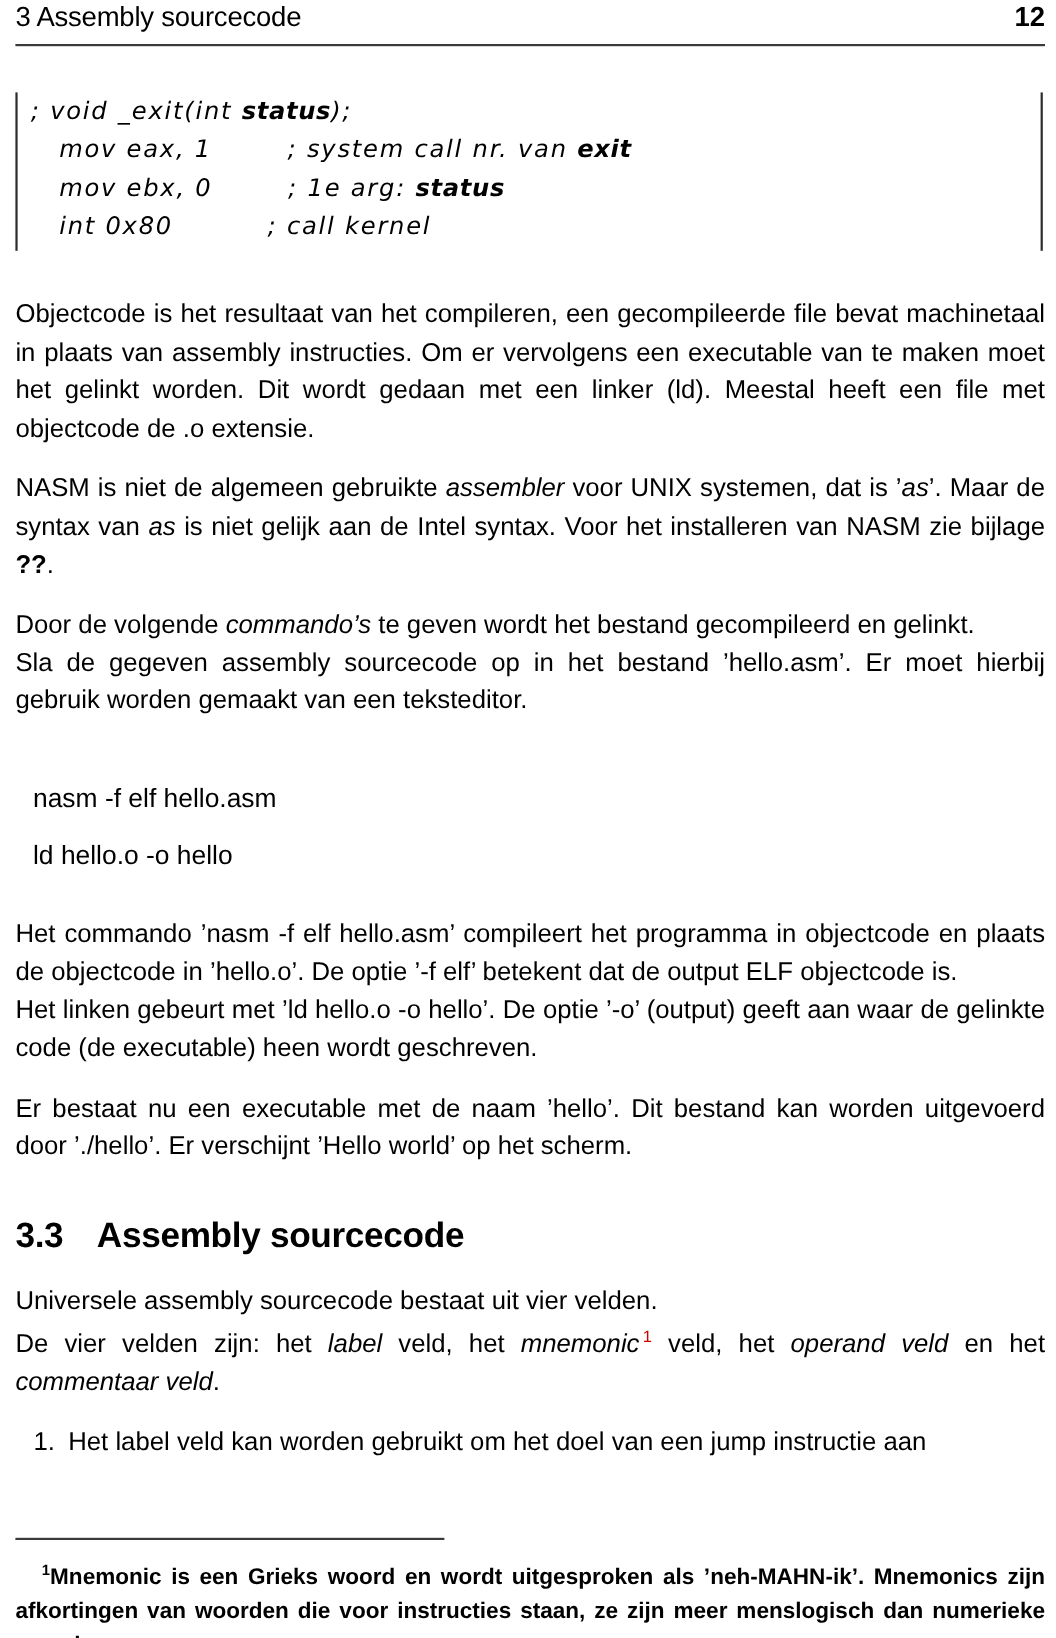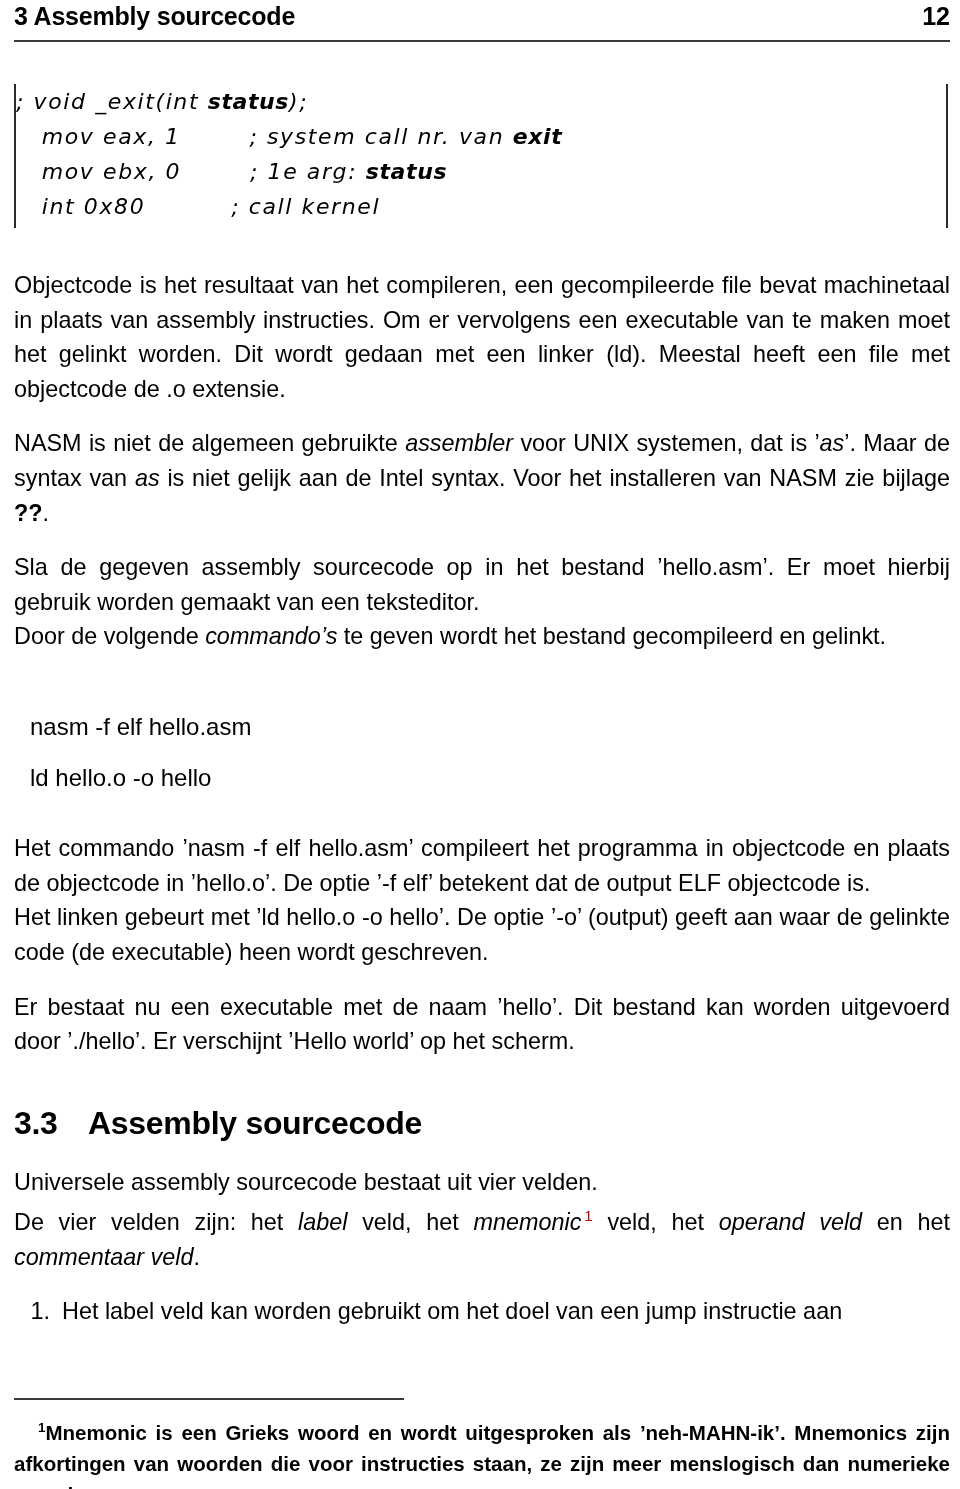--- a/index.html
+++ b/index.html
@@ -28,21 +28,21 @@
     position: absolute;
     left: 14px;
     top: 2px;
     width: 936px;
     display: flex;
     align-items: baseline;
     justify-content: space-between;
   }
   .header-title {
     font-size: 25px;
-    font-weight: bold;
+    font-weight: normal;
     letter-spacing: -0.2px;
     white-space: nowrap;
   }
   .header-pageno {
     font-size: 25px;
     font-weight: bold;
   }
   .header-rule {
     position: absolute;
     left: 14px;
@@ -63,20 +63,21 @@
     border-left: 2px solid #2b2b2b;
     border-right: 2px solid #2b2b2b;
   }
   .code-line {
     font-family: "DejaVu Sans", sans-serif;
     font-style: italic;
     font-size: 22px;
     line-height: 35px;
     letter-spacing: 1.6px;
     white-space: pre;
+    padding-left: 12px;
   }
   .code-line b { font-weight: bold; letter-spacing: 0.6px; }
 
   
   .body {
     position: absolute;
     left: 14px;
     top: 268px;
     width: 936px;
   }
@@ -177,23 +178,23 @@
   <div class="body">
 
     <p class="para">Objectcode is het resultaat van het compileren, een gecompileerde file bevat ma­chinetaal in plaats van assembly instructies. Om er vervolgens een executable van te maken moet het gelinkt worden.  Dit wordt gedaan met een linker (ld).  Meestal heeft een file met objectcode de .o extensie.</p>
 
     <div class="gap-para"></div>
 
     <p class="para"><span>NASM is niet de algemeen gebruikte </span><i>assembler</i><span> voor UNIX systemen, dat is ’</span><i>as</i><span>’. Maar de syntax van </span><i>as</i><span> is niet gelijk aan de Intel syntax.  Voor het installeren van NASM zie bijlage </span><b>??</b><span>.</span></p>
 
     <div class="gap-para"></div>
 
+    <p class="para"><span>Door de volgende </span><i>commando’s</i><span> te geven wordt het bestand gecompileerd en gel­inkt.</span></p>
+
     <p class="para">Sla de gegeven assembly sourcecode op in het bestand ’hello.asm’. Er moet hier­bij gebruik worden gemaakt van een teksteditor.</p>
-
-    <p class="para"><span>Door de volgende </span><i>commando’s</i><span> te geven wordt het bestand gecompileerd en gel­inkt.</span></p>
 
     <div class="gap-para"></div>
     <div class="gap-para"></div>
 
     <p class="cmd">nasm -f elf hello.asm</p>
     <p class="cmd">ld hello.o -o hello</p>
 
     <div class="gap-para"></div>
 
     <p class="para">Het commando ’nasm -f elf hello.asm’ compileert het programma in objectcode en plaats de objectcode in ’hello.o’.  De optie ’-f elf’ betekent dat de output ELF ob­jectcode is.</p>

